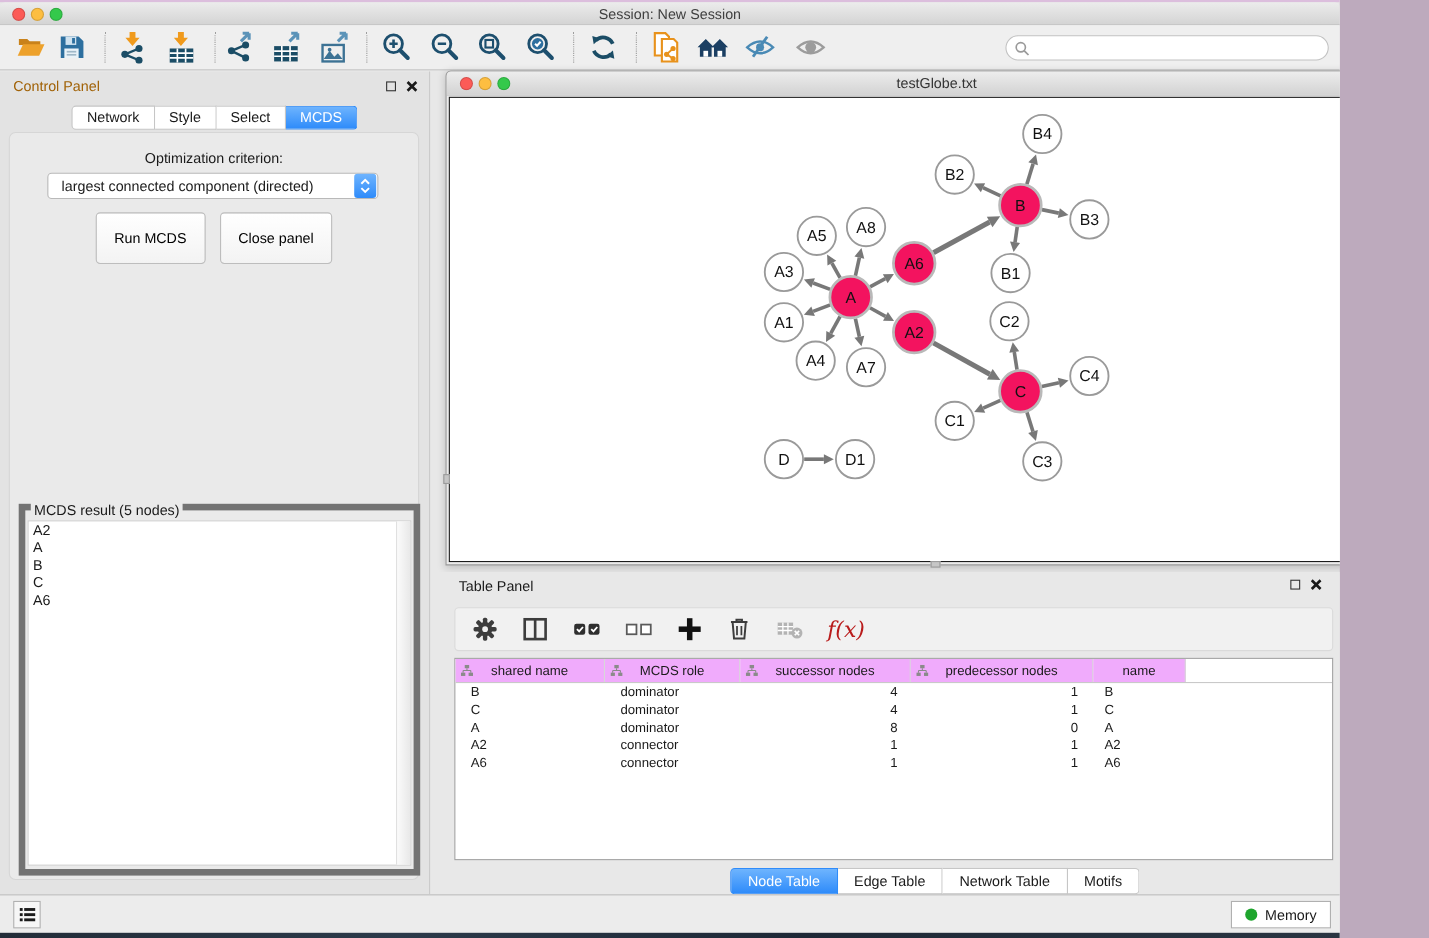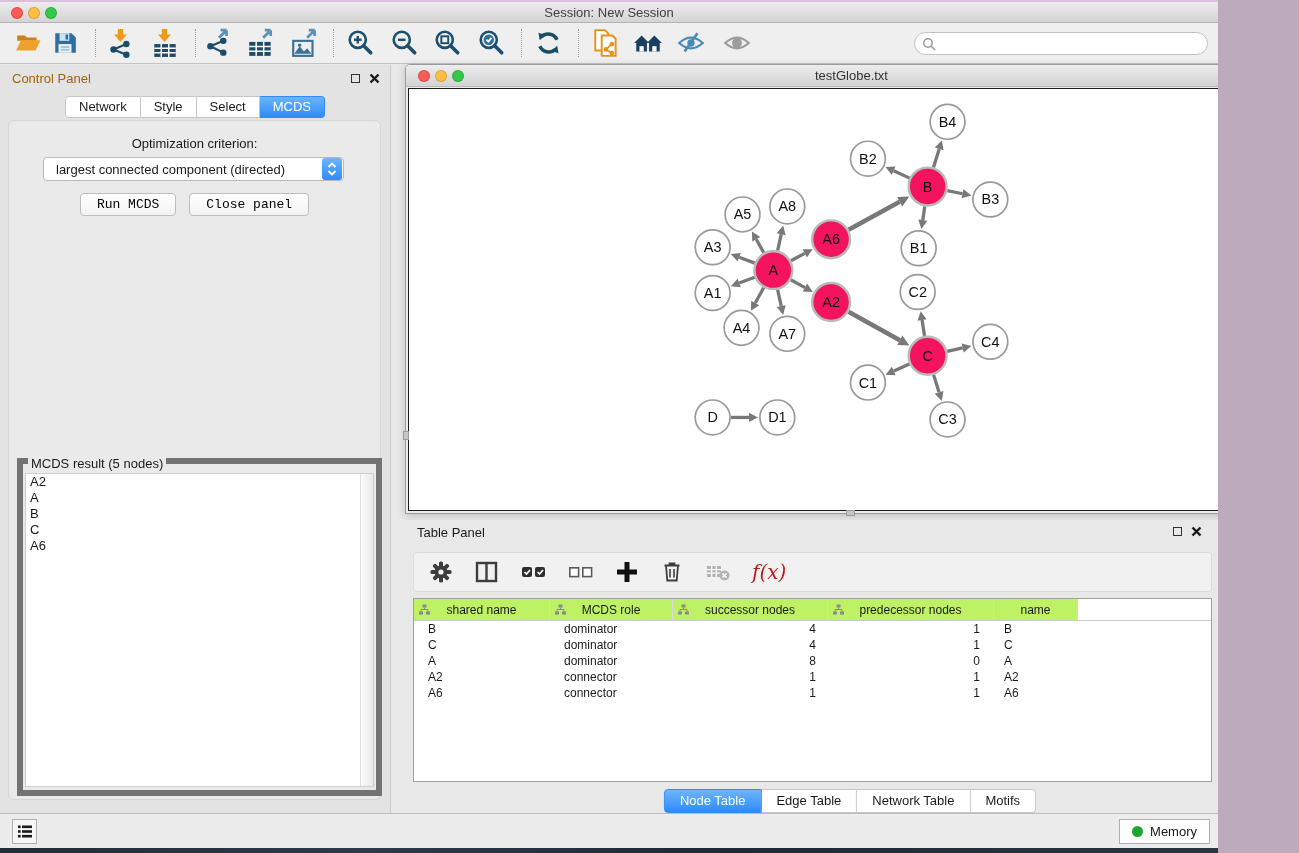--- a/index.html
+++ b/index.html
@@ -39,21 +39,21 @@
   .cp-inner{position:absolute;left:8px;right:9px;top:55px;bottom:13px;background:#eaeaea;
             border:1px solid #d6d6d6;border-radius:6px;}
   .opt-label{position:absolute;top:15px;left:0;right:0;text-align:center;font-size:13px;}
   .selectbox{position:absolute;top:36px;left:34px;right:36px;height:24px;background:#fff;
              border:1px solid #b9b9b9;border-radius:4px;display:flex;align-items:center;}
   .selectbox .val{flex:1;font-size:13px;padding-left:12px;white-space:nowrap;overflow:hidden;}
   .stepper{width:20px;height:22px;margin-right:1px;border-radius:3px;
            background:linear-gradient(#6eb4fe,#2e8bfa);display:flex;align-items:center;justify-content:center;}
   .btn-row{position:absolute;top:72px;left:0;right:0;display:flex;justify-content:center;gap:13px;}
   .mac-btn{background:linear-gradient(#ffffff,#f3f3f3);border:1px solid #bdbdbd;border-radius:4px;
-           font-size:13px;padding:3px 16px;font-family:Liberation Mono, monospace;}
+           font-size:13px;padding:15px 16px;font-family:Liberation Sans, sans-serif;}
   .groupbox{position:absolute;left:17px;top:393px;width:365px;height:338px;border:6px solid #737373;}
   .group-label{position:absolute;top:-8px;left:5px;background:#eaeaea;padding:0 3px;font-size:13px;}
   .result-list{position:absolute;left:2px;right:2px;top:9px;bottom:3px;background:#fff;
                border:1px solid #cfcfcf;overflow:hidden;}
   .scrollstrip{position:absolute;right:0;top:0;bottom:0;width:13px;
                background:linear-gradient(to right,#fbfbfb,#e8e8e8);border-left:1px solid #e0e0e0;}
   .result-item{font-size:13px;line-height:16px;padding-left:4px;}
   
   .network-window{position:absolute;left:405px;top:64px;width:893px;height:450px;
                   background:#ebebeb;border:1px solid #9b9b9b;border-radius:5px 5px 0 0;
@@ -72,21 +72,21 @@
   
   .table-panel{position:absolute;left:398px;top:520px;right:0;height:293px;background:#e8e8e8;}
   .tp-title{position:absolute;left:19px;top:5px;font-size:13px;}
   .tp-toolbar{position:absolute;left:15px;right:6px;top:32px;height:40px;background:#f1f1f1;
               border:1px solid #dadada;border-radius:4px;display:flex;align-items:center;gap:21px;
               padding-left:15px;}
   .fx{font-family:"DejaVu Serif",serif;font-style:italic;font-size:20px;color:#b91c1c;}
   .tp-table{position:absolute;left:15px;right:6px;top:78px;height:184px;background:#fff;
             border:1px solid #a0a0a0;overflow:hidden;}
   .thead{display:flex;height:22px;border-bottom:1px solid #c9c9c9;}
-  .th{background:#bef264;border-right:1px solid #d8d8d8;display:flex;align-items:center;
+  .th{background:#f0abfc;border-right:1px solid #d8d8d8;display:flex;align-items:center;
       justify-content:center;font-size:12px;gap:5px;position:relative;}
   .th .sort-icon{position:absolute;left:5px;top:5px;display:flex;}
   .trow{display:flex;height:16px;align-items:center;}
   .td{font-size:12px;line-height:16px;}
   .c0{width:136px;} .c1{width:123px;} .c2{width:155px;} .c3{width:166px;} .c4{width:84px;}
   .td.c0{padding-left:14px;} .td.c1{padding-left:14px;}
   .td.c2{text-align:right;padding-right:12px;} .td.c3{text-align:right;padding-right:14px;}
   .td.c4{padding-left:10px;}
   #tp-tabs{position:absolute;left:452px;transform:translateX(-50%);top:269px;}
   #tp-tabs .tab{padding:3px 15px;}

